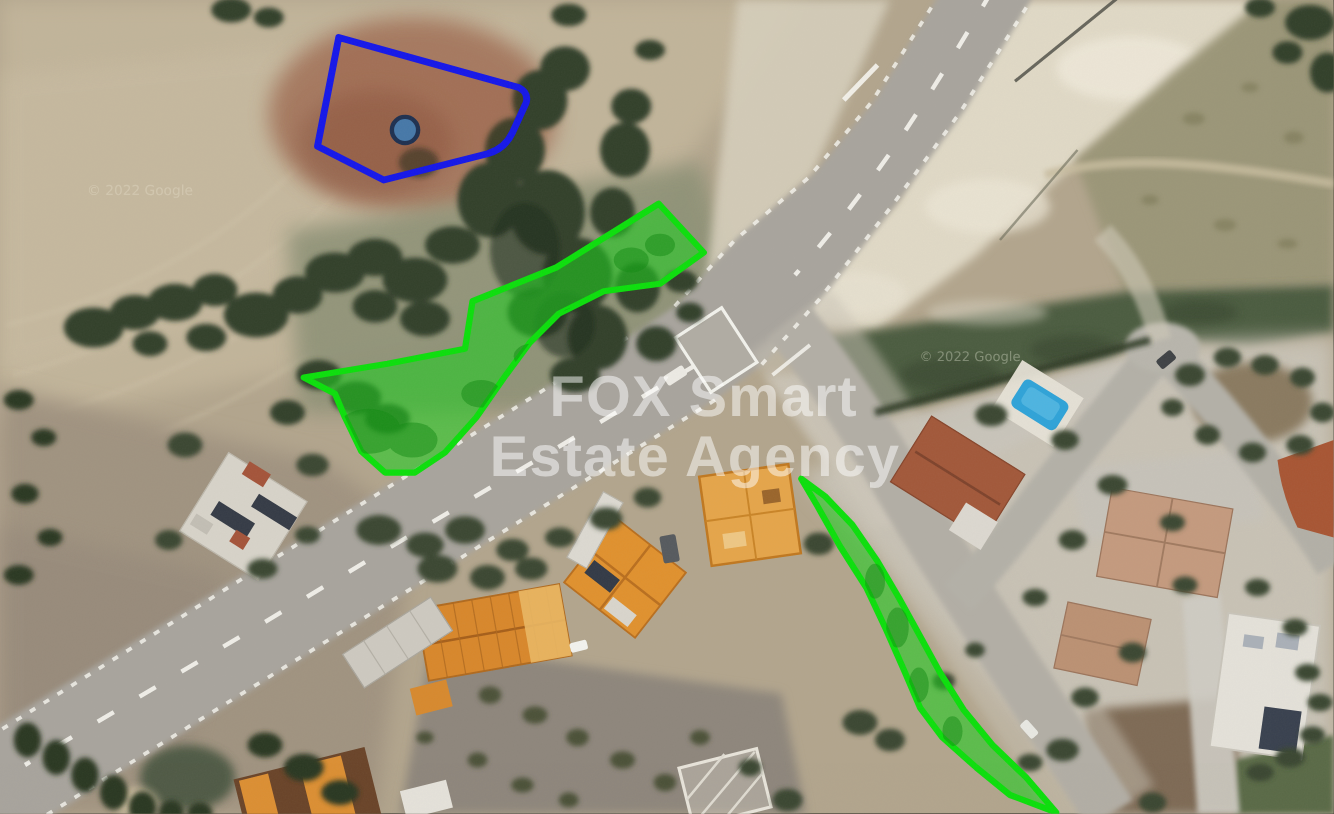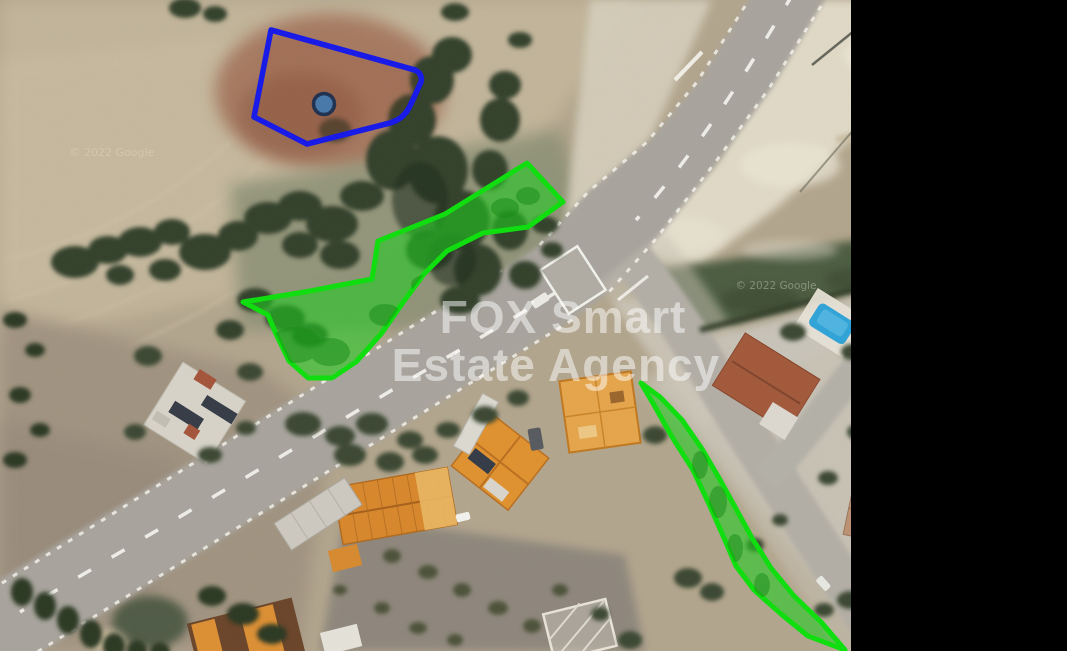--- a/index.html
+++ b/index.html
@@ -1,17 +1,17 @@
 <!DOCTYPE html>
 <html style="--parcel-green-stroke: #0cdf0c; --parcel-green-fill: rgba(30,205,30,0.58); --parcel-blue-stroke: #1517e9; --parcel-blue-fill: rgba(140,60,30,0.14); --marker-fill: #4678a8; --marker-stroke: #1e3050; --watermark-color: #ffffff; --pool-color: #2fa3d8;"><head>
 <meta charset="utf-8">
 <style>
   html,body{margin:0;padding:0;background:#000;}
   .map-viewport{
-    position:relative;width:851px;height:651px;overflow:hidden;
+    position:relative;width:1067px;height:651px;overflow:hidden;
     font-family:"Liberation Sans",sans-serif;cursor:grab;
   }
   svg{display:block}
   .parcel-green{
     fill:var(--parcel-green-fill, rgba(30,205,30,.58));
     stroke:var(--parcel-green-stroke, #0cdf0c);
     stroke-width:5;stroke-linejoin:round;stroke-linecap:round;
   }
   .parcel-blue{
     fill:var(--parcel-blue-fill, rgba(140,60,30,.14));

